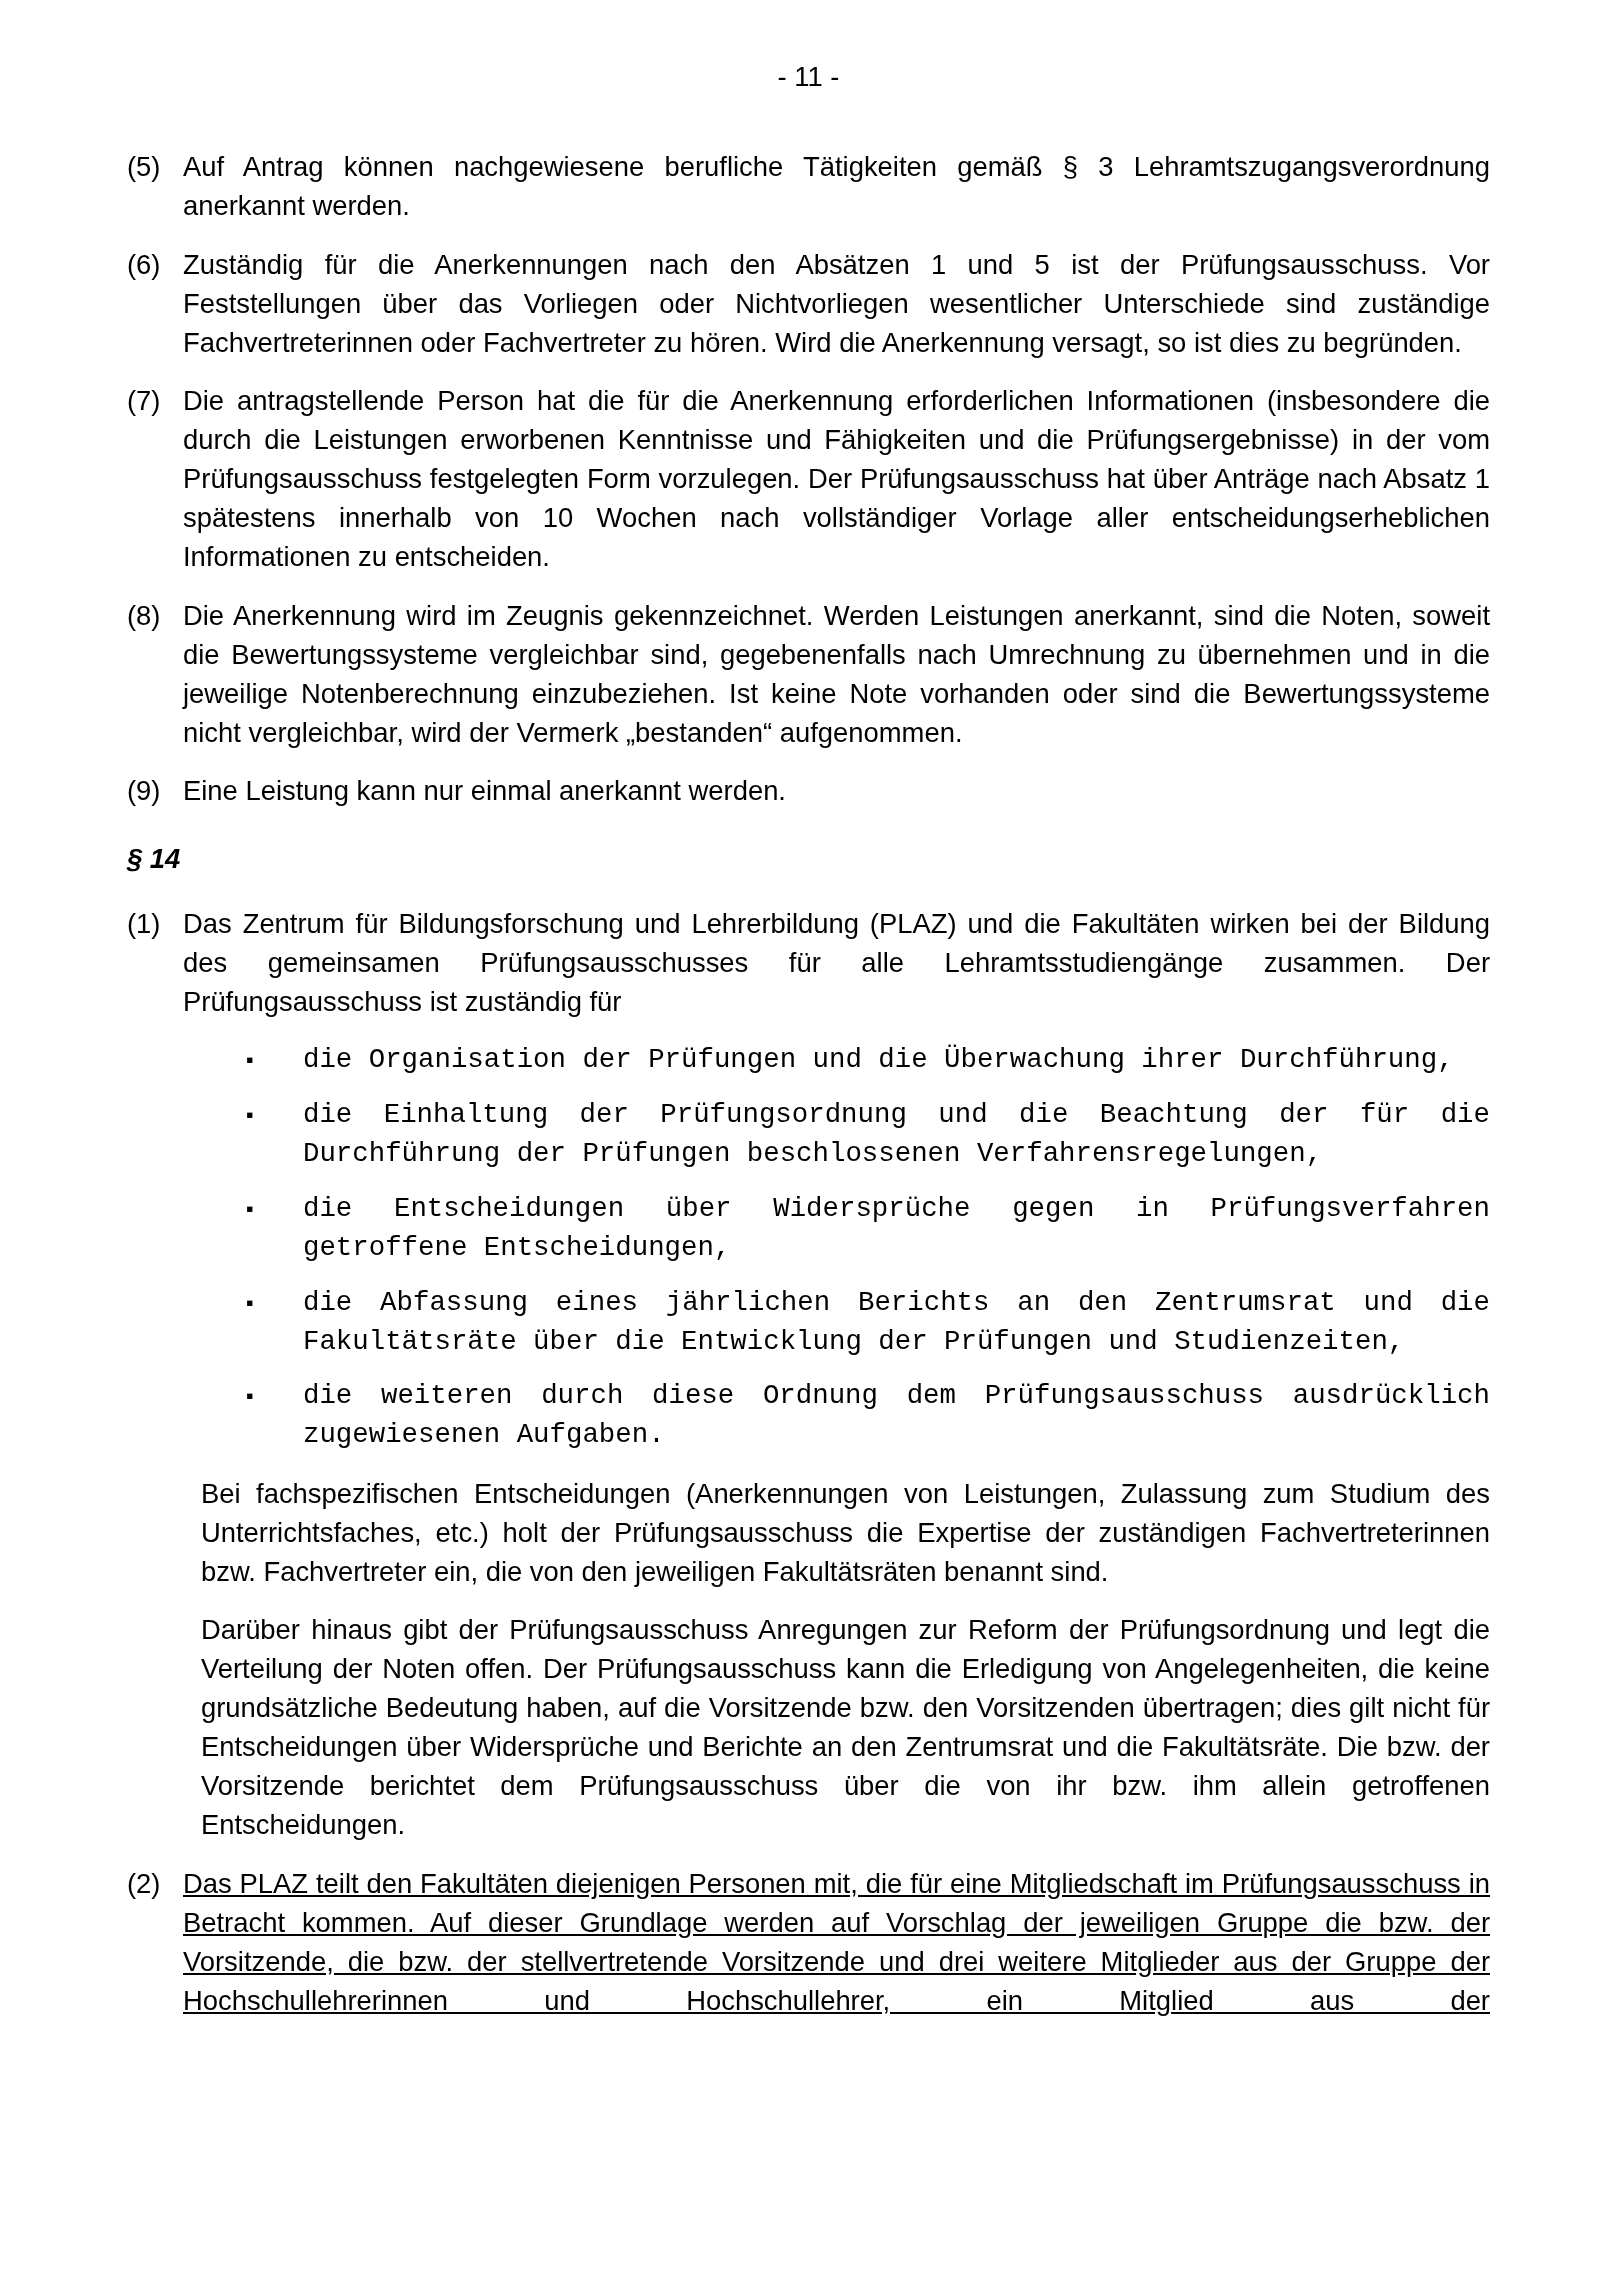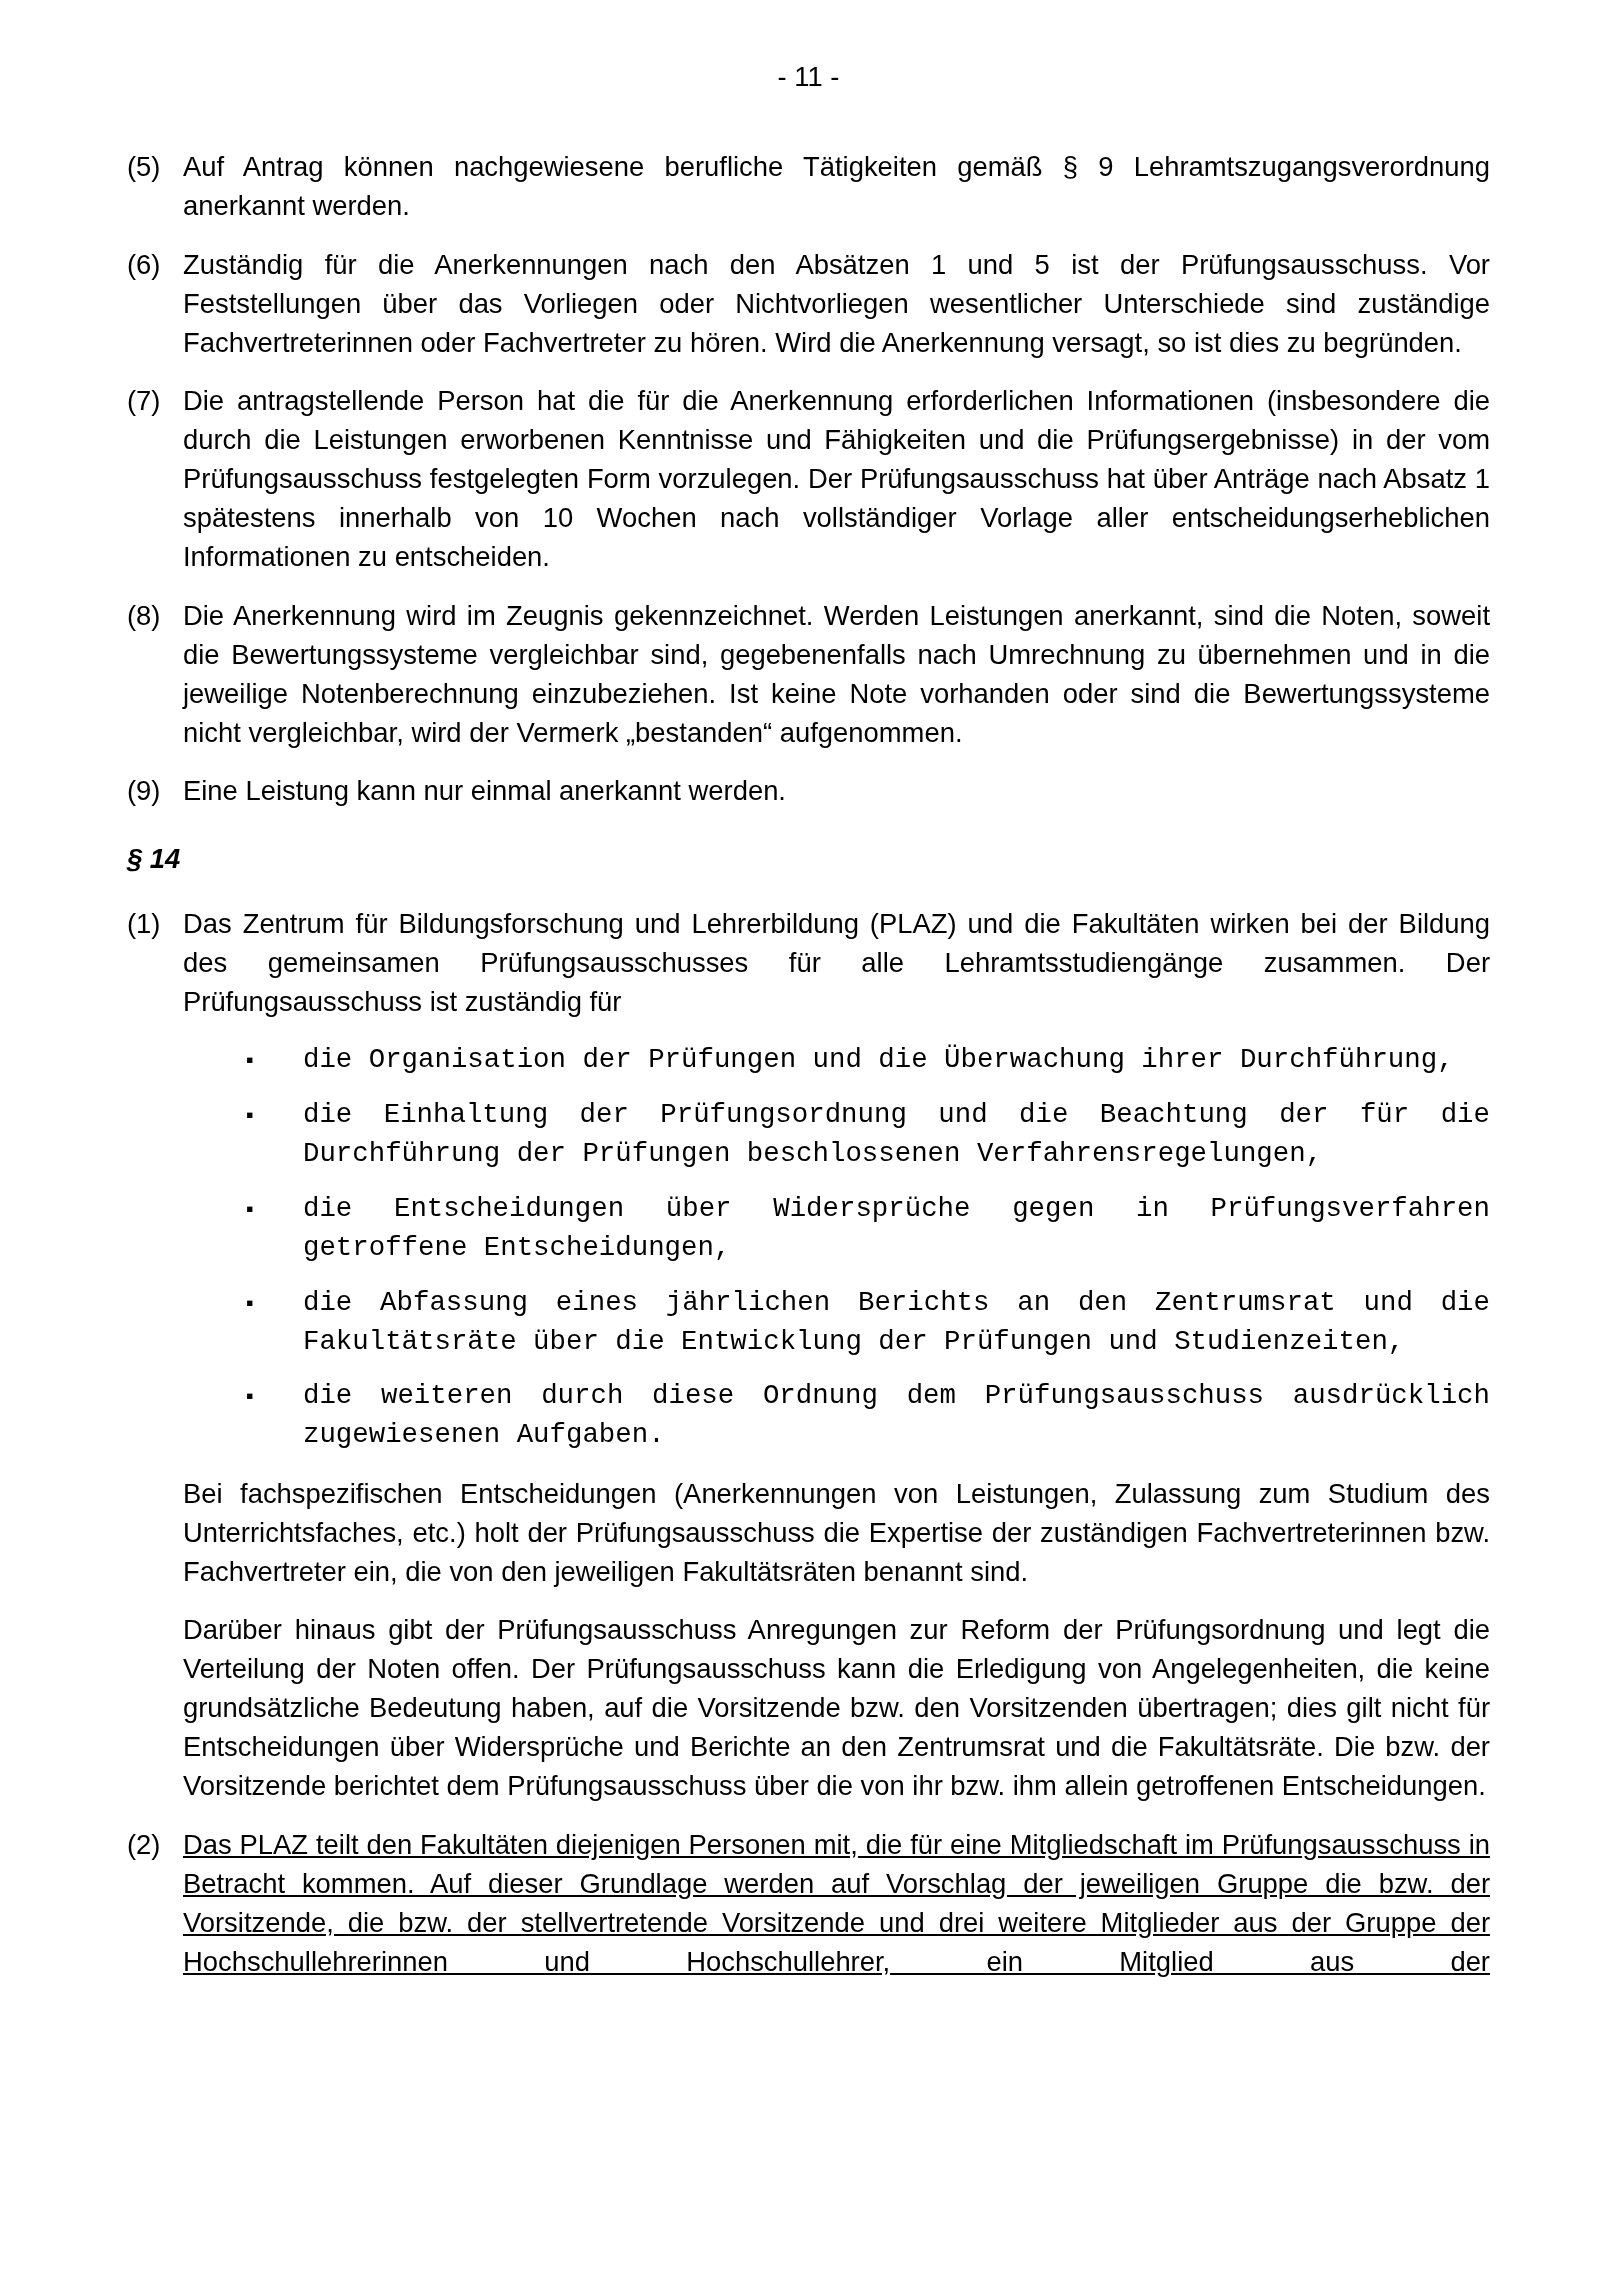--- a/index.html
+++ b/index.html
@@ -66,33 +66,34 @@
     font-size: 21.6px;
   }
   .bullet-text {
     flex: 1 1 auto;
     min-width: 0;
     text-align: justify;
     font-family: Liberation Mono, monospace;
   }
   .continuation {
     margin-top: 19.6px;
+    margin-left: 18px;
   }
 </style>
 </head>
 <body>
 
 <div class="page">
 
   <div class="page-number">- 11 -</div>
 
   <div class="numbered-para">
     <div class="para-label">(5)</div>
     <div class="para-body">
-      <p class="para-text">Auf Antrag können nachgewiesene berufliche Tätigkeiten gemäß § 9 Lehramtszugangsverordnung anerkannt werden.</p>
+      <p class="para-text">Auf Antrag können nachgewiesene berufliche Tätigkeiten gemäß § 3 Lehramtszugangsverordnung anerkannt werden.</p>
     </div>
   </div>
 
   <div class="numbered-para">
     <div class="para-label">(6)</div>
     <div class="para-body">
       <p class="para-text">Zuständig für die Anerkennungen nach den Absätzen 1 und 5 ist der Prüfungsausschuss. Vor Feststellungen über das Vorliegen oder Nichtvorliegen wesentlicher Unterschiede sind zuständige Fachvertreterinnen oder Fachvertreter zu hören. Wird die Anerkennung versagt, so ist dies zu begründen.</p>
     </div>
   </div>
 

